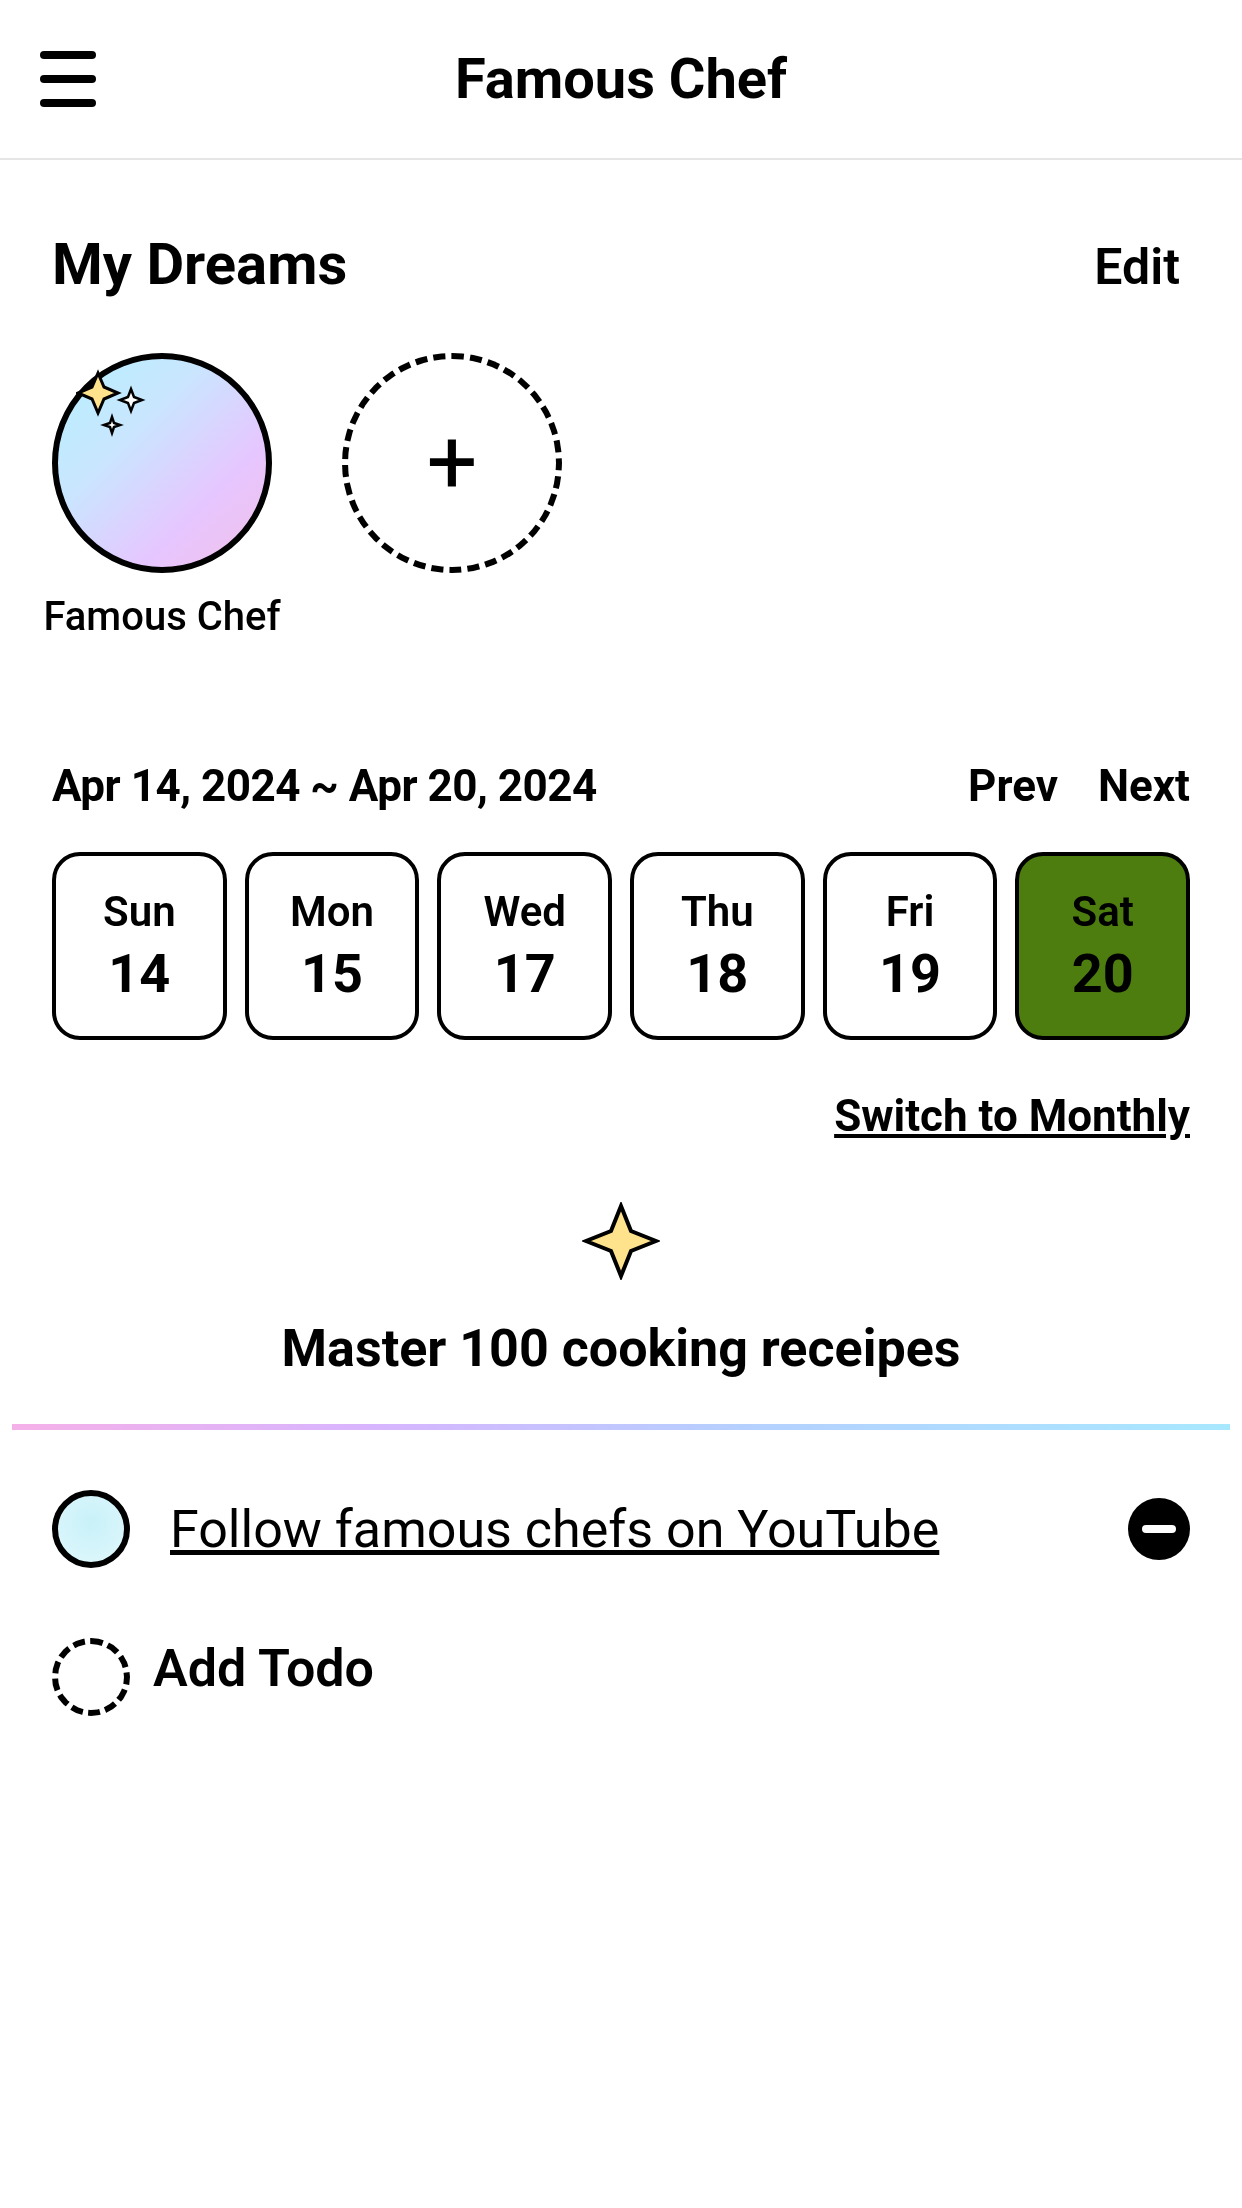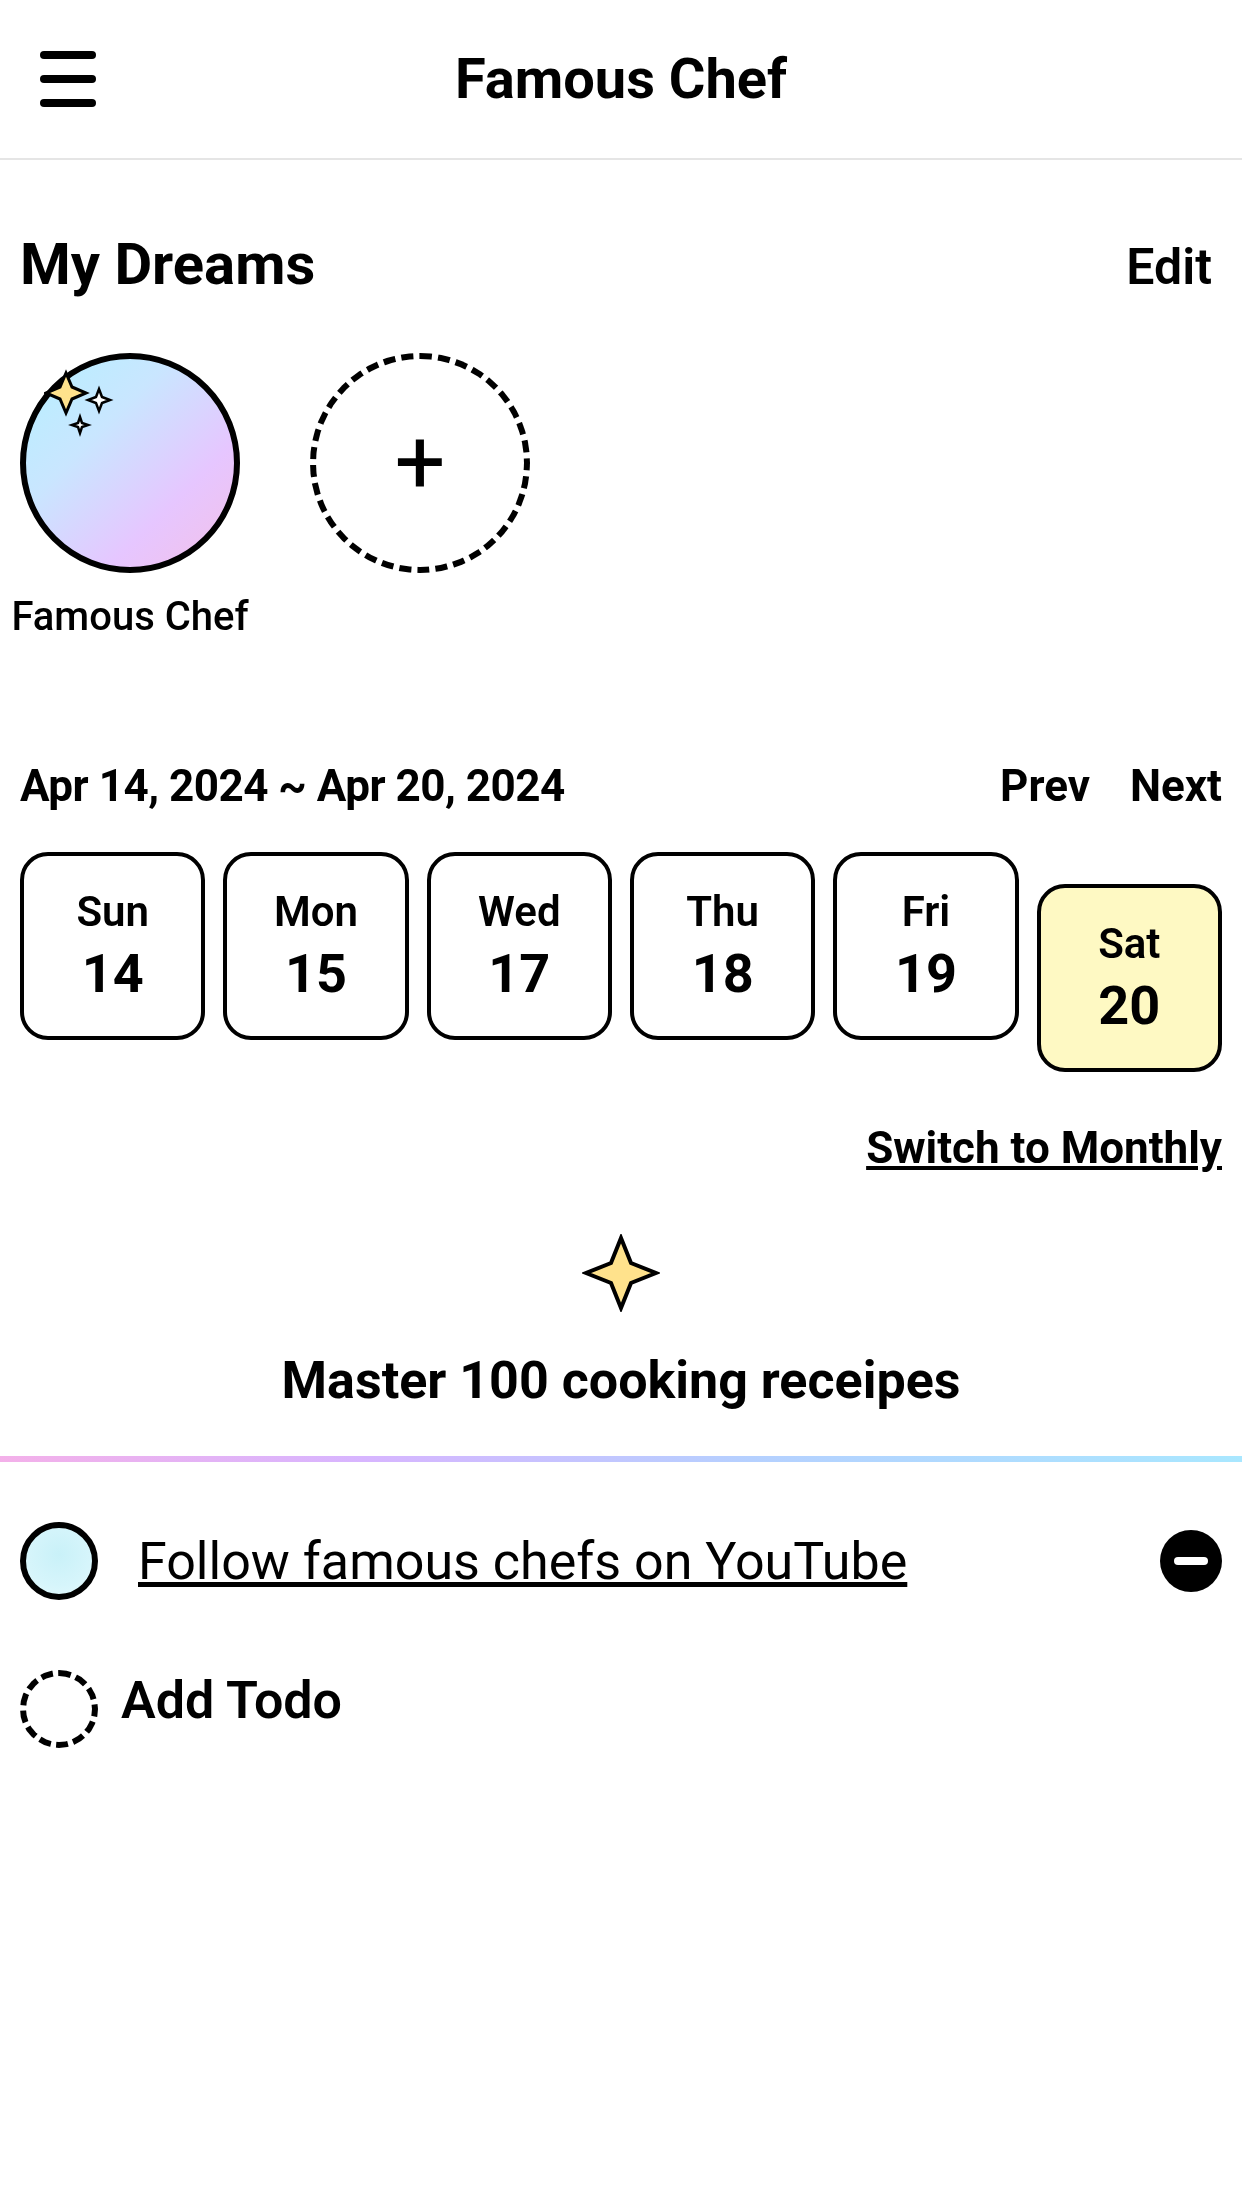--- a/index.html
+++ b/index.html
@@ -4,21 +4,21 @@
 <style>
   * { box-sizing: border-box; margin: 0; padding: 0; }
   html, body { width: 1242px; height: 2208px; background: #fff; font-family: -apple-system, BlinkMacSystemFont, "Segoe UI", Roboto, Arial, sans-serif; color: #000; }
   
   
   .header { display: flex; align-items: center; height: 160px; padding: 0 40px; border-bottom: 2px solid #e5e5e5; position: relative; }
   .menu-icon { width: 56px; height: 56px; display: flex; flex-direction: column; justify-content: space-between; cursor: pointer; }
   .menu-icon span { display: block; height: 8px; width: 100%; background: #000; border-radius: 6px; }
   .header-title { position: absolute; left: 50%; transform: translateX(-50%); font-size: 56px; font-weight: 700; }
 
-  .content { padding: 0 20px; }
+  .content { padding: 0 52px; }
 
   
   .dreams-header { display: flex; justify-content: space-between; align-items: baseline; margin-top: 70px; }
   .dreams-title { font-size: 58px; font-weight: 700; }
   .edit-link { font-size: 50px; font-weight: 600; padding-right: 10px; cursor: pointer; }
 
   
   .dreams-row { display: flex; gap: 70px; margin-top: 55px; align-items: flex-start; }
   .dream-item { display: flex; flex-direction: column; align-items: center; width: 220px; }
   .dream-circle { width: 220px; height: 220px; border: 6px solid #000; border-radius: 50%; background: linear-gradient(135deg, #b6f0ff 0%, #c9e6ff 35%, #e6c6ff 70%, #f3c0e8 100%); position: relative; }
@@ -29,21 +29,21 @@
 
   
   .date-row { display: flex; align-items: baseline; justify-content: space-between; margin-top: 120px; gap: 30px; }
   .date-range { font-size: 44px; font-weight: 700; letter-spacing: -0.5px; }
   .date-nav { display: flex; gap: 40px; }
   .date-nav span { font-size: 44px; font-weight: 700; cursor: pointer; }
 
   
   .days-row { display: flex; gap: 18px; margin-top: 40px; }
   .day-cell { flex: 1 1 0; border: 4px solid #000; border-radius: 28px; height: 188px; display: flex; flex-direction: column; align-items: center; justify-content: center; cursor: pointer; background: #fff; }
-  .day-cell.selected { background: #fef9c3; margin-top: 32px; }
+  .day-cell.selected { background: #4d7c0f; }
   .day-name { font-size: 42px; font-weight: 600; }
   .day-num { font-size: 54px; font-weight: 700; margin-top: 6px; }
 
   
   .switch-row { text-align: right; margin-top: 50px; }
   .switch-link { font-size: 44px; font-weight: 700; text-decoration: underline; cursor: pointer; }
 
   
   .goal-row { display: flex; align-items: center; gap: 38px; margin-top: 60px; padding-left: 0; flex-direction: column; }
   .sparkle-big { width: 78px; height: 78px; flex-shrink: 0; }

